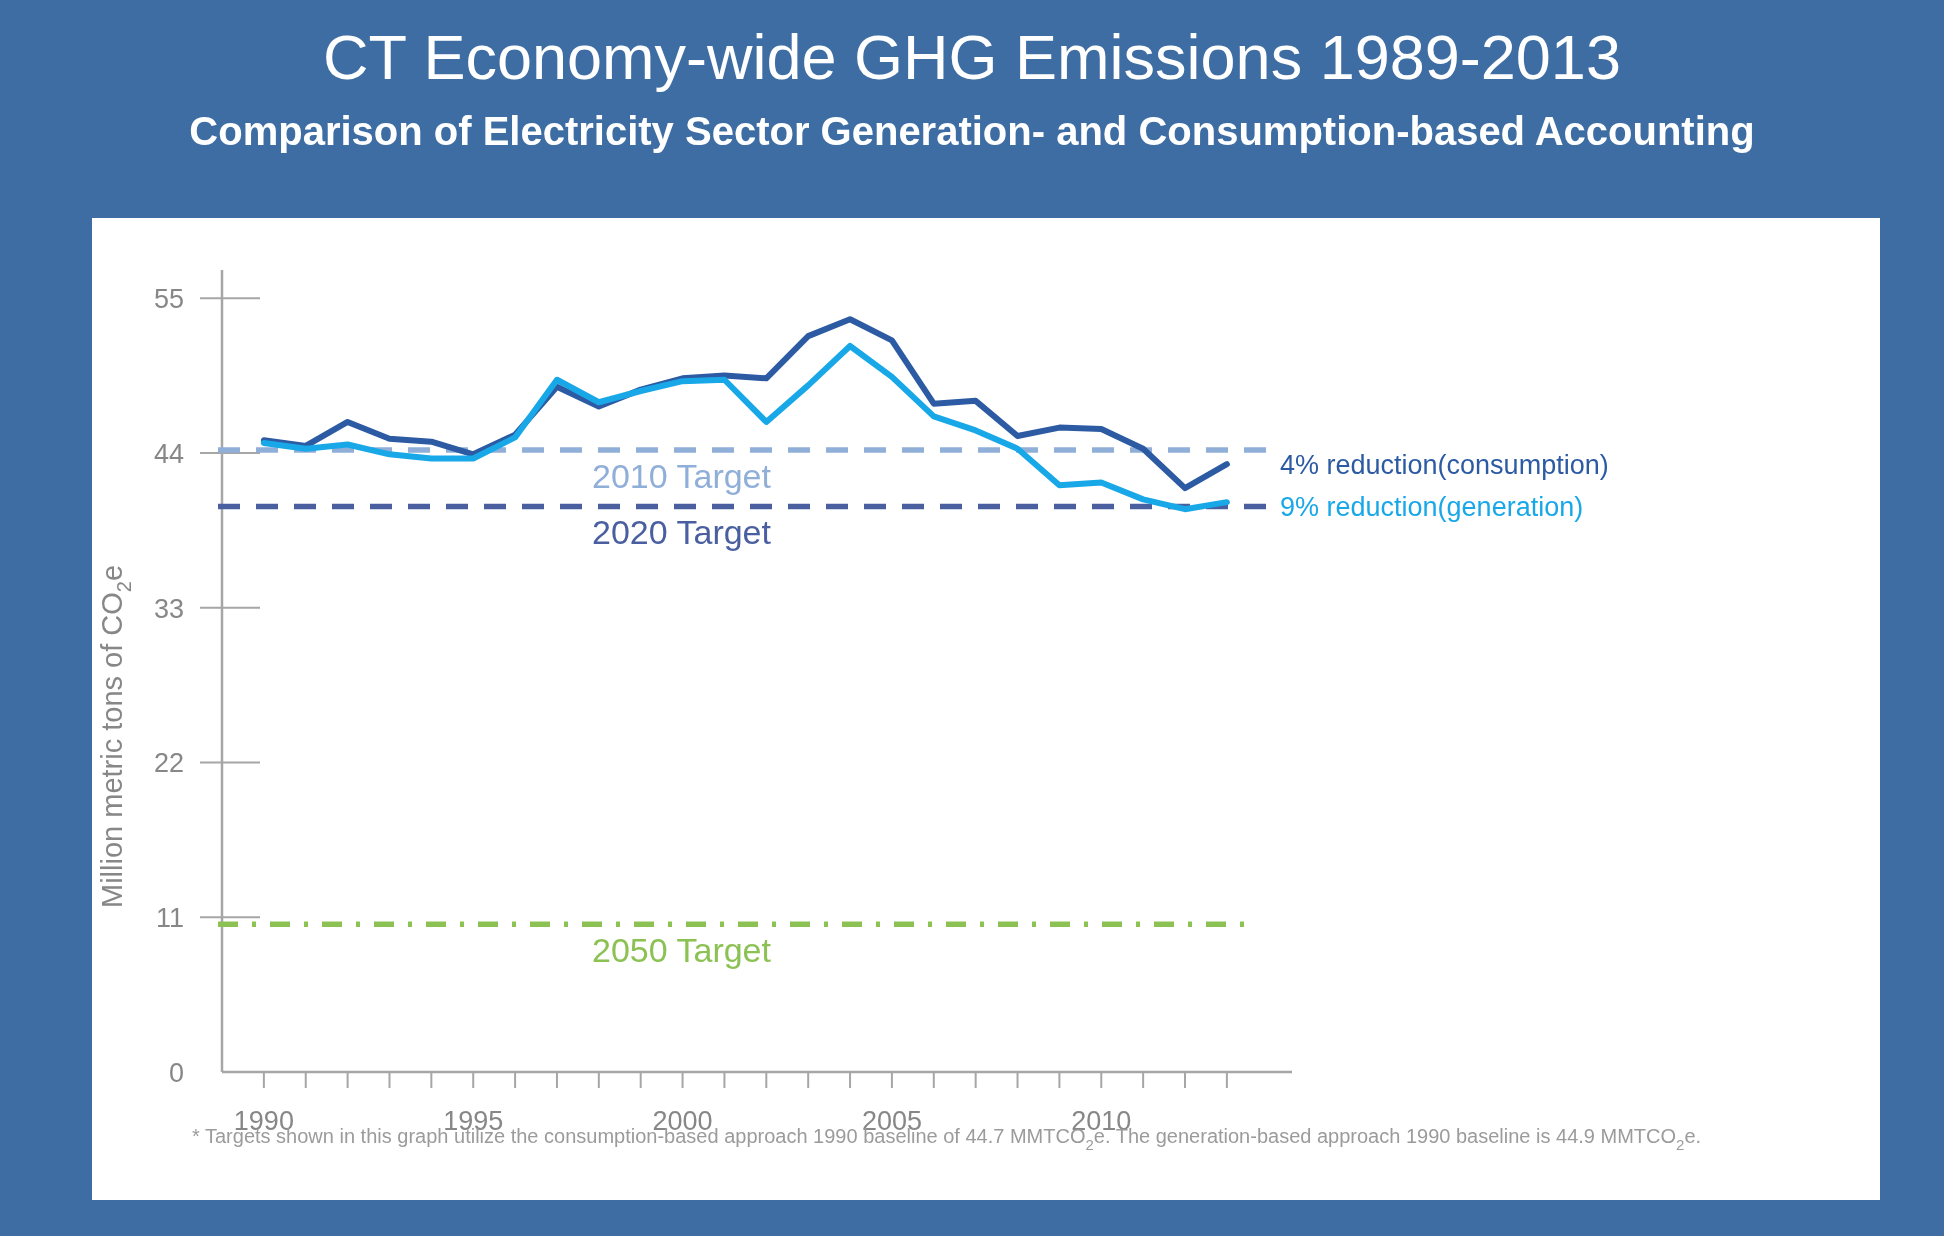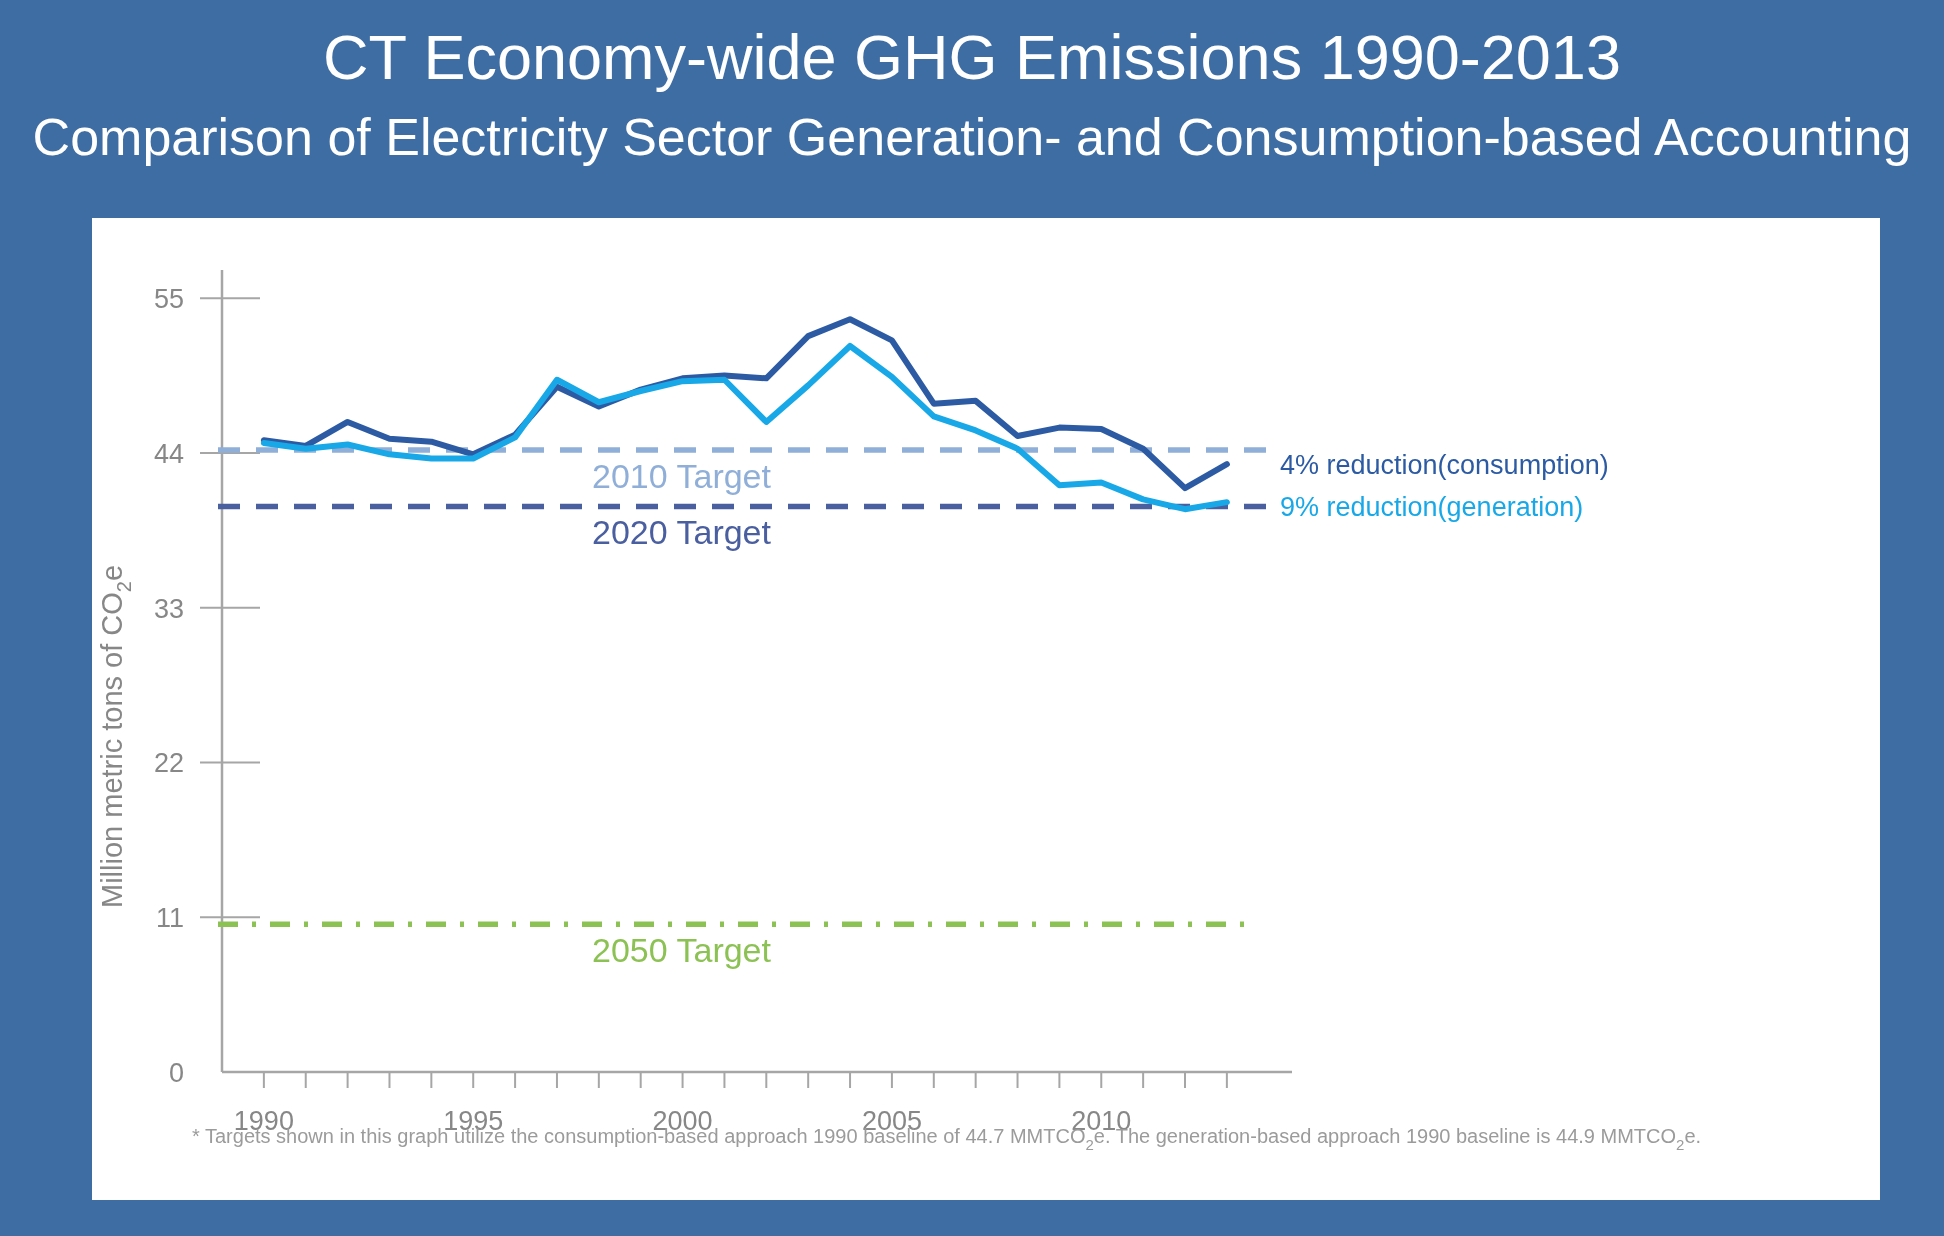--- a/index.html
+++ b/index.html
@@ -27,24 +27,24 @@
   }
   #chart-title {
     font-size: 63px;
     line-height: 1.0;
     padding-top: 26px;
     font-weight: 400;
     letter-spacing: 0px;
     white-space: nowrap;
   }
   #chart-subtitle {
-    font-size: 52px;
+    font-size: 40px;
     line-height: 1.0;
     padding-top: 22px;
-    font-weight: 400;
+    font-weight: 700;
     white-space: nowrap;
     text-align: center;
   }
 
   
   #chart-card {
     position: absolute;
     left: 92px;
     top: 218px;
     width: 1788px;
@@ -83,21 +83,21 @@
   .footnote-text {
     font-family: "Liberation Sans", sans-serif;
     font-size: 20px;
     fill: #9b9b9b;
   }
 </style>
 </head>
 <body>
 
 <div id="header">
-  <div id="chart-title">CT Economy-wide GHG Emissions 1990-2013</div>
+  <div id="chart-title">CT Economy-wide GHG Emissions 1989-2013</div>
   <div id="chart-subtitle">Comparison of Electricity Sector Generation- and Consumption-based Accounting</div>
 </div>
 
 <div id="chart-card">
   <svg id="plot-svg" width="1788" height="982">
 
     <g>
       <text class="axis-title" transform="translate(30,690) rotate(-90)">
         <tspan>Million metric tons of CO</tspan><tspan dy="9" font-size="20">2</tspan><tspan dy="-9">e</tspan>
       </text>

